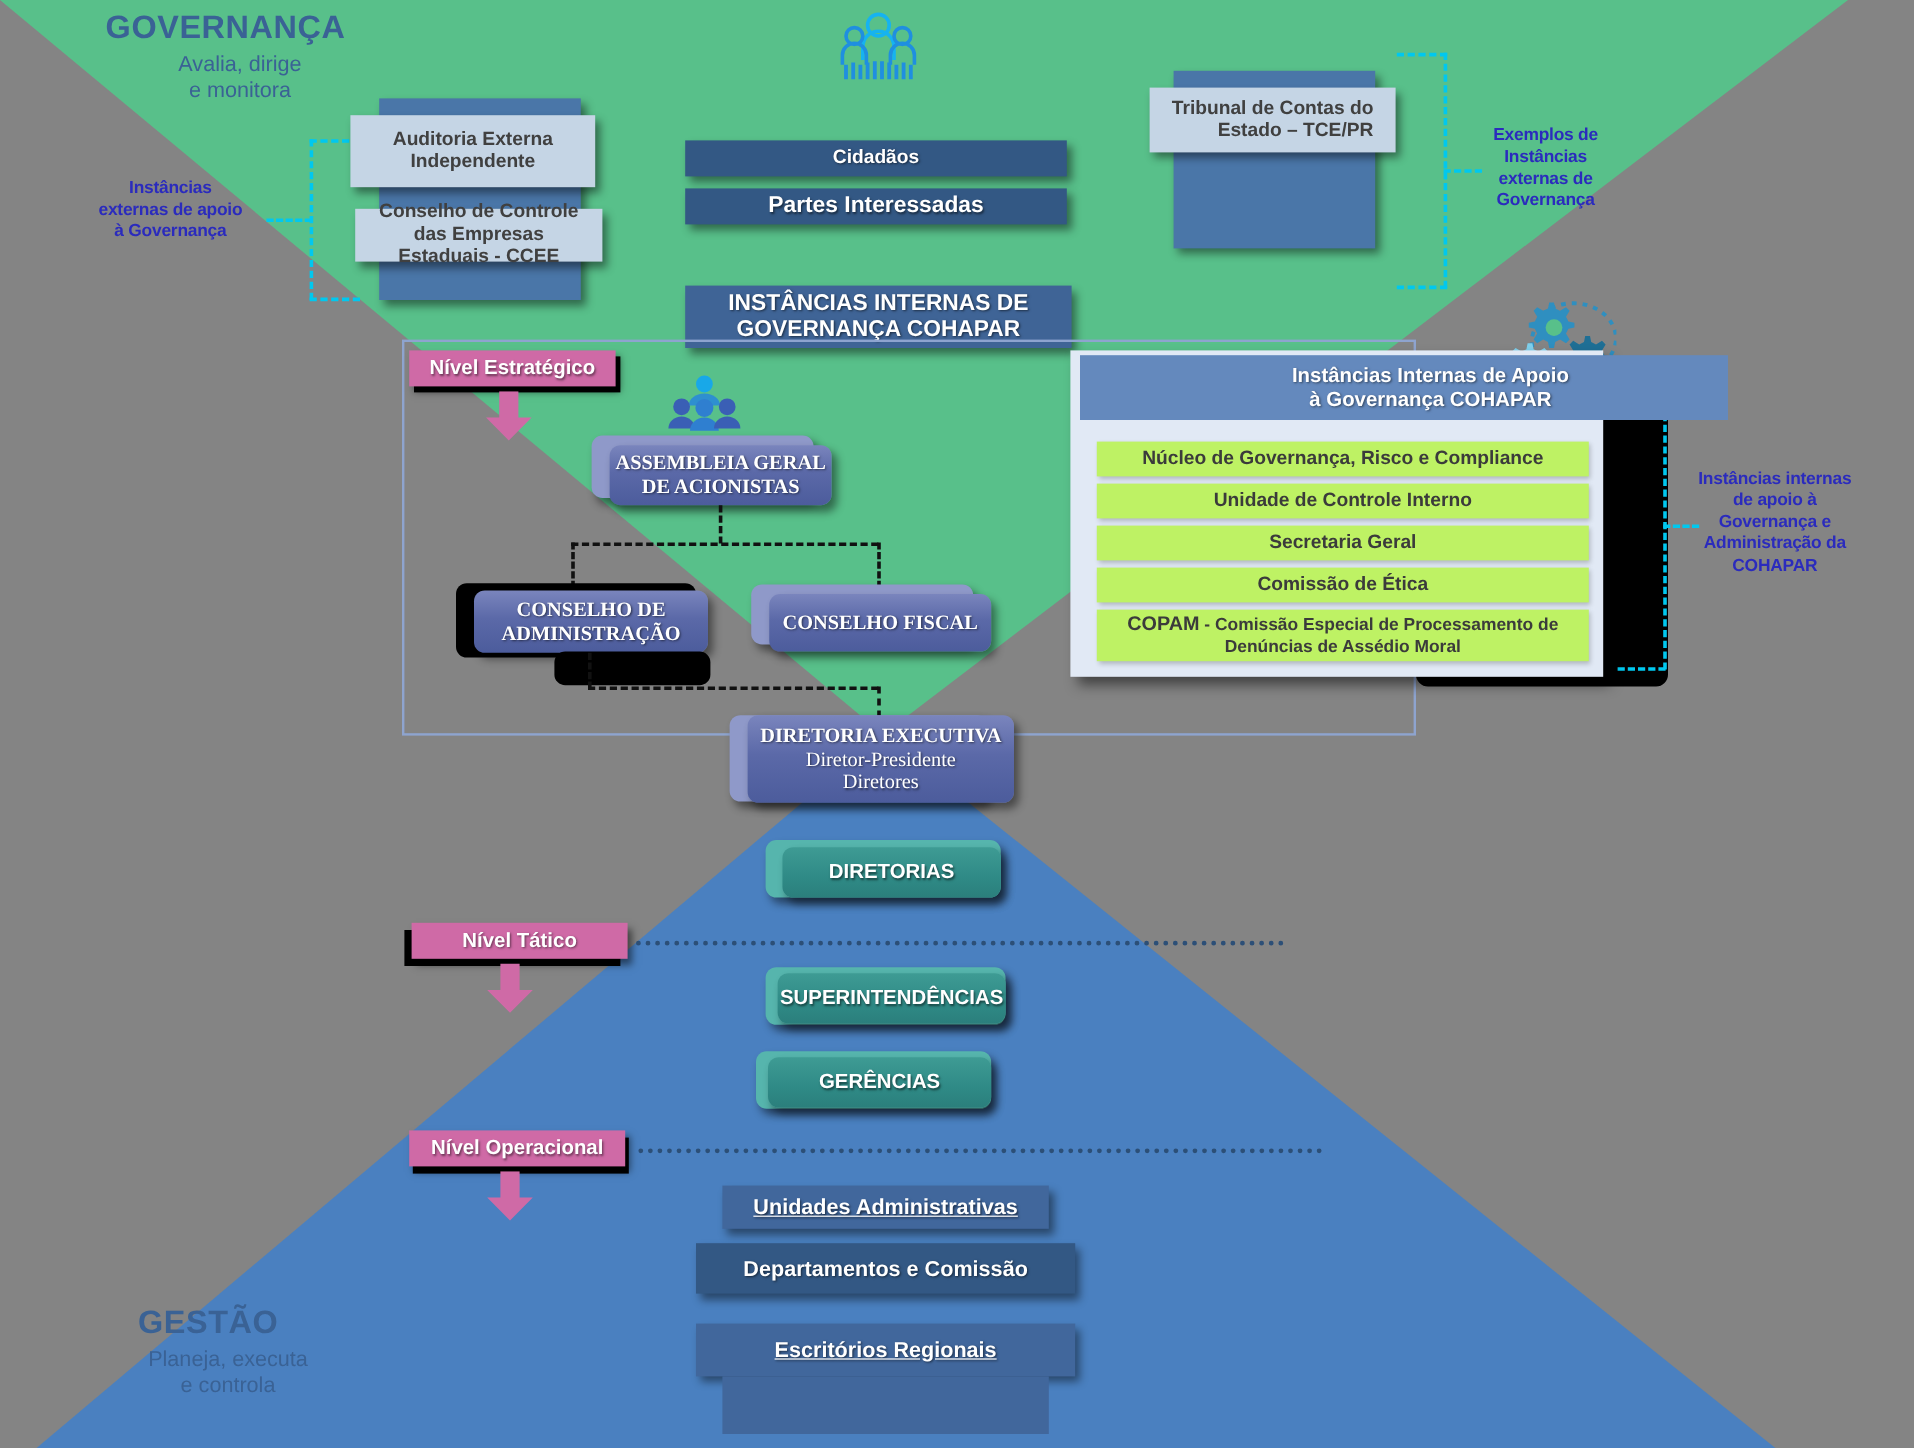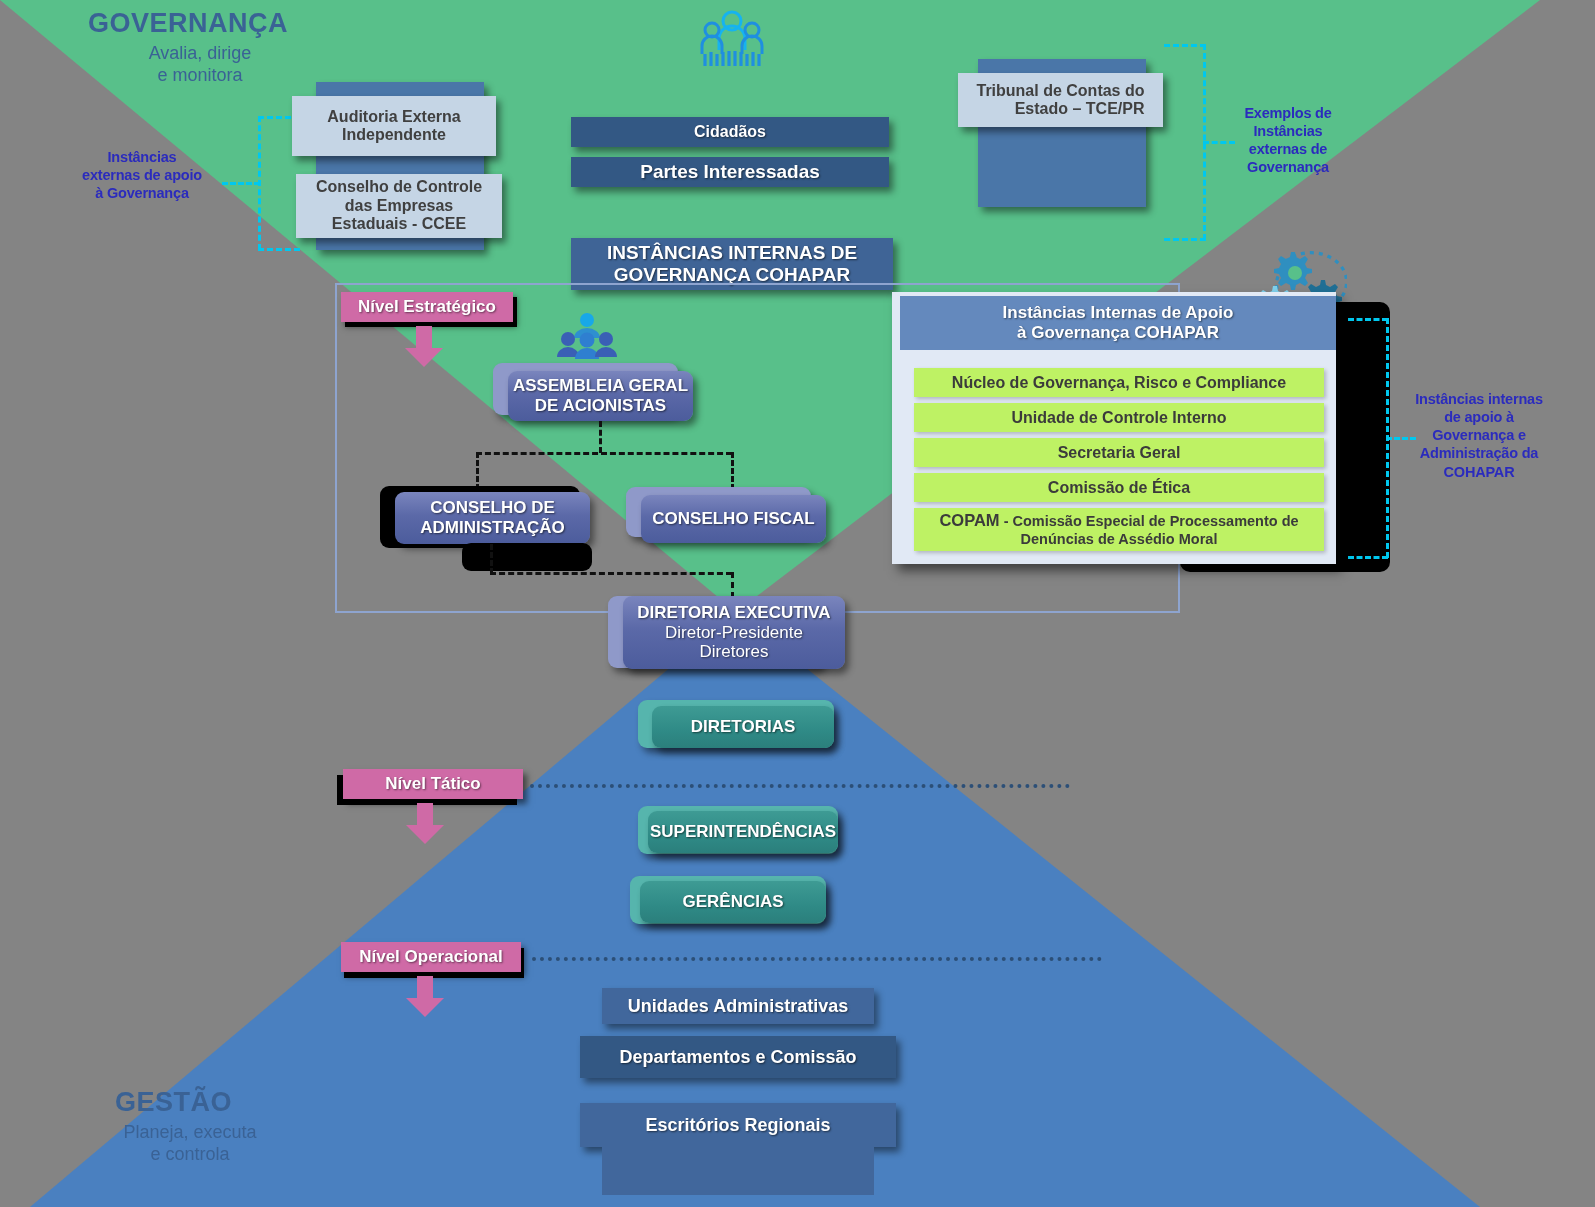--- a/index.html
+++ b/index.html
@@ -19,35 +19,36 @@
     display:flex;align-items:center;justify-content:center;text-align:center;
     color:#fff;font-weight:bold;line-height:1.15;
   }
   .shadow{box-shadow:4px 5px 7px rgba(0,0,0,.45);}
 
   
   .bar{
     background:#3f6496;color:#fff;font-weight:bold;
     text-shadow:1px 1px 2px rgba(0,0,0,.55);
   }
-  .bar.light{background:#41679c;}
+  .bar.light{background:#41679c;text-decoration:underline;}
   .bar.dark{background:#335884;}
 
   
   .plate{
     background:#c5d5e5;color:#404040;font-weight:bold;
     text-shadow:none;
   }
   .plateback{background:#4a76a8;}
 
   
   .node{
     background:linear-gradient(180deg,#7a85bd 0%,#5b69a8 45%,#4c5c9c 100%);
     border-radius:9px;color:#fff;
     text-shadow:1px 1px 2px rgba(0,0,0,.55);
+    font-family:Liberation Serif, serif;
   }
   .nodeback{
     background:#8f99c9;border-radius:9px;
   }
   .nodeblack{background:#000;border-radius:9px;}
 
   
   .teal{
     background:linear-gradient(180deg,#3e9b94 0%,#2f8a86 60%,#2b7f7c 100%);
     border-radius:9px;color:#fff;text-shadow:1px 1px 2px rgba(0,0,0,.55);
@@ -123,21 +124,21 @@
 externas de apoio
 à Governança</div>
   <div class="dashh" style="left:222px;top:182px;width:38px;"></div>
   <div class="dashv" style="left:258px;top:116px;height:134px;"></div>
   <div class="dashh" style="left:258px;top:116px;width:42px;"></div>
   <div class="dashh" style="left:258px;top:248px;width:42px;"></div>
 
   <div class="box plateback shadow" style="left:316px;top:82px;width:168px;height:168px;"></div>
   <div class="box plate shadow" style="left:292px;top:96px;width:204px;height:60px;font-size:16px;white-space:pre-line;">Auditoria Externa
 Independente</div>
-  <div class="box plate shadow" style="left:296px;top:174px;width:206px;height:64px;font-size:16px;white-space:pre-line;">Conselho de Controle
+  <div class="box plate shadow" style="left:296px;top:174px;width:206px;height:44px;font-size:16px;white-space:pre-line;">Conselho de Controle
 das Empresas
 Estaduais - CCEE</div>
 
   <svg class="arrow" style="left:697px;top:8px;width:70px;height:62px;" viewBox="0 0 70 62">
     <g fill="none" stroke="#1f8fe0" stroke-width="3">
       <circle cx="35" cy="13" r="9" stroke="#16b3f0"></circle>
       <path d="M22 42 V31 a13 13 0 0 1 26 0 V42" stroke="#16b3f0"></path>
       <circle cx="15" cy="22" r="7"></circle>
       <path d="M5 46 V38 a10 10 0 0 1 20 0 V46"></path>
       <circle cx="55" cy="22" r="7"></circle>
@@ -230,21 +231,21 @@
     <span style="font-size:17px;font-weight:normal;">Diretores</span>
   </div>
 
   <div class="panel-shadowbox" style="left:1180px;top:302px;width:210px;height:270px;"></div>
   <div class="dashv" style="left:1386px;top:318px;height:240px;"></div>
   <div class="dashh" style="left:1348px;top:318px;width:40px;"></div>
   <div class="dashh" style="left:1348px;top:556px;width:40px;"></div>
   <div class="dashh" style="left:1386px;top:437px;width:30px;"></div>
 
   <div class="panel" style="left:892px;top:292px;width:444px;height:272px;"></div>
-  <div class="panel-head" style="left:900px;top:296px;width:436px;height:54px;font-size:17px;white-space:pre-line;">Instâncias  Internas de Apoio
+  <div class="panel-head" style="left:900px;top:296px;width:496px;height:54px;font-size:17px;white-space:pre-line;padding-left:44px;">Instâncias  Internas de Apoio
 à Governança COHAPAR</div>
 
   <div class="panel-row" style="left:914px;top:368px;width:410px;height:29px;font-size:16px;">Núcleo de Governança, Risco e Compliance</div>
   <div class="panel-row" style="left:914px;top:403px;width:410px;height:29px;font-size:16px;">Unidade de Controle Interno</div>
   <div class="panel-row" style="left:914px;top:438px;width:410px;height:29px;font-size:16px;">Secretaria Geral</div>
   <div class="panel-row" style="left:914px;top:473px;width:410px;height:29px;font-size:16px;">Comissão de Ética</div>
   <div class="panel-row" style="left:914px;top:508px;width:410px;height:43px;font-size:14.5px;flex-direction:column;">
     <span>
       <b style="font-size:16.5px;">COPAM</b><span> - Comissão Especial de Processamento de</span>
     </span>

